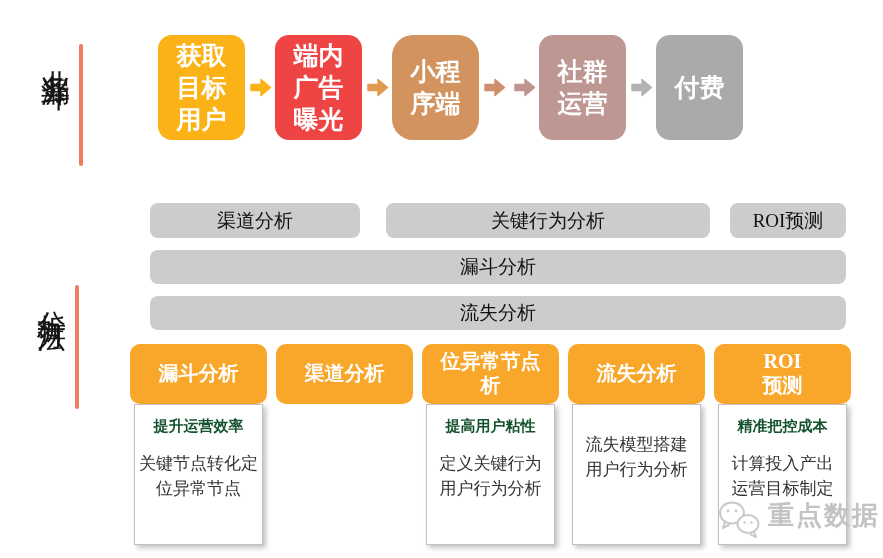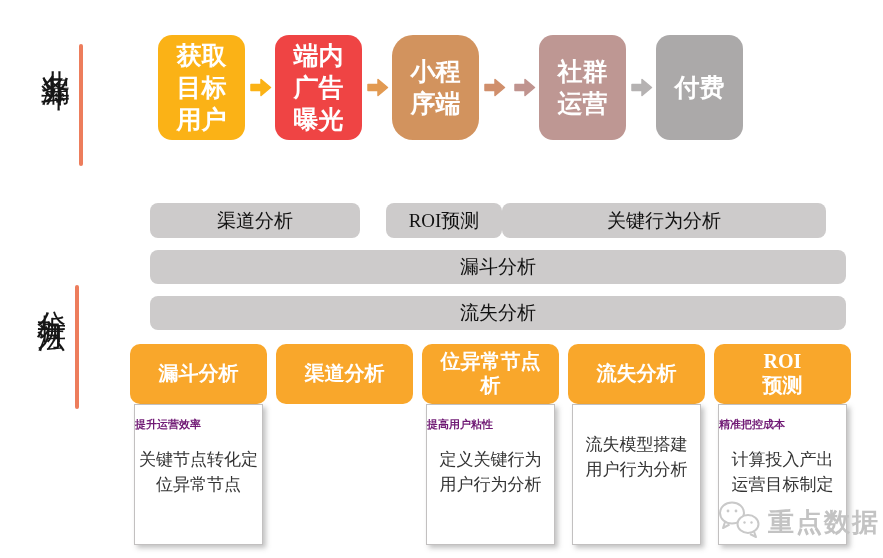--- a/index.html
+++ b/index.html
@@ -47,28 +47,28 @@
   .card-header{
     height:60px;border-radius:10px;color:#ffffff;font-weight:bold;font-size:20px;
     display:flex;align-items:center;justify-content:center;text-align:center;
     white-space:pre-line;line-height:1.18;
   }
   .card-body{
     margin:0 4px;background:#ffffff;border:1px solid #C2C0C0;
     box-shadow:3px 3px 5px rgba(120,120,120,0.45);
     height:141px;box-sizing:border-box;padding-top:12px;
   }
-  .card-sub{font-weight:bold;font-size:11px;color:#701a75;text-align:left;}
+  .card-sub{font-weight:bold;font-size:15px;color:#14532d;text-align:center;}
   .card-desc{
     margin-top:16px;font-size:17px;color:#333333;text-align:center;
     white-space:pre-line;line-height:1.45;
   }
 
   
-  .watermark{position:absolute;left:708px;top:498px;display:flex;align-items:flex-end;gap:4px;}
+  .watermark{position:absolute;left:708px;top:498px;display:flex;align-items:flex-start;gap:4px;}
   .watermark-text{font-size:26px;font-weight:bold;color:#C3C3C3;letter-spacing:2px;}
   .watermark svg{display:block;}
 </style>
 </head>
 <body>
 
 <div class="canvas">
 
   <div class="rail-label one">业务漏斗</div>
   <div class="rail-line one" style="background-color: rgb(237, 125, 92);"></div>
@@ -110,22 +110,22 @@
       <svg width="23" height="21" viewBox="0 0 23 21">
           <path d="M2 7.5 h10 V2.5 l9.5 8 -9.5 8 v-5 H2 z" fill="currentColor" stroke="currentColor" stroke-width="1.5" stroke-linejoin="round"></path>
         </svg>
     </div>
     <div class="funnel-box" style="background-color: rgb(171, 169, 169);">付费</div>
   </div>
 
   <div class="bars">
     <div class="bars-row1">
       <div class="bar b1" style="background-color: rgb(205, 203, 203);">渠道分析</div>
+      <div class="bar b2" style="background-color: rgb(205, 203, 203);">关键行为分析</div>
       <div class="bar b3" style="background-color: rgb(205, 203, 203);">ROI预测</div>
-      <div class="bar b2" style="background-color: rgb(205, 203, 203);">关键行为分析</div>
     </div>
     <div class="bar wide" style="background-color: rgb(205, 203, 203);">漏斗分析</div>
     <div class="bar wide" style="background-color: rgb(205, 203, 203);">流失分析</div>
   </div>
 
   <div class="cards">
     <div class="card">
       <div class="card-header" style="background-color: rgb(249, 167, 43);">漏斗分析</div>
       <div class="card-body">
         <div class="card-sub">提升运营效率</div>

